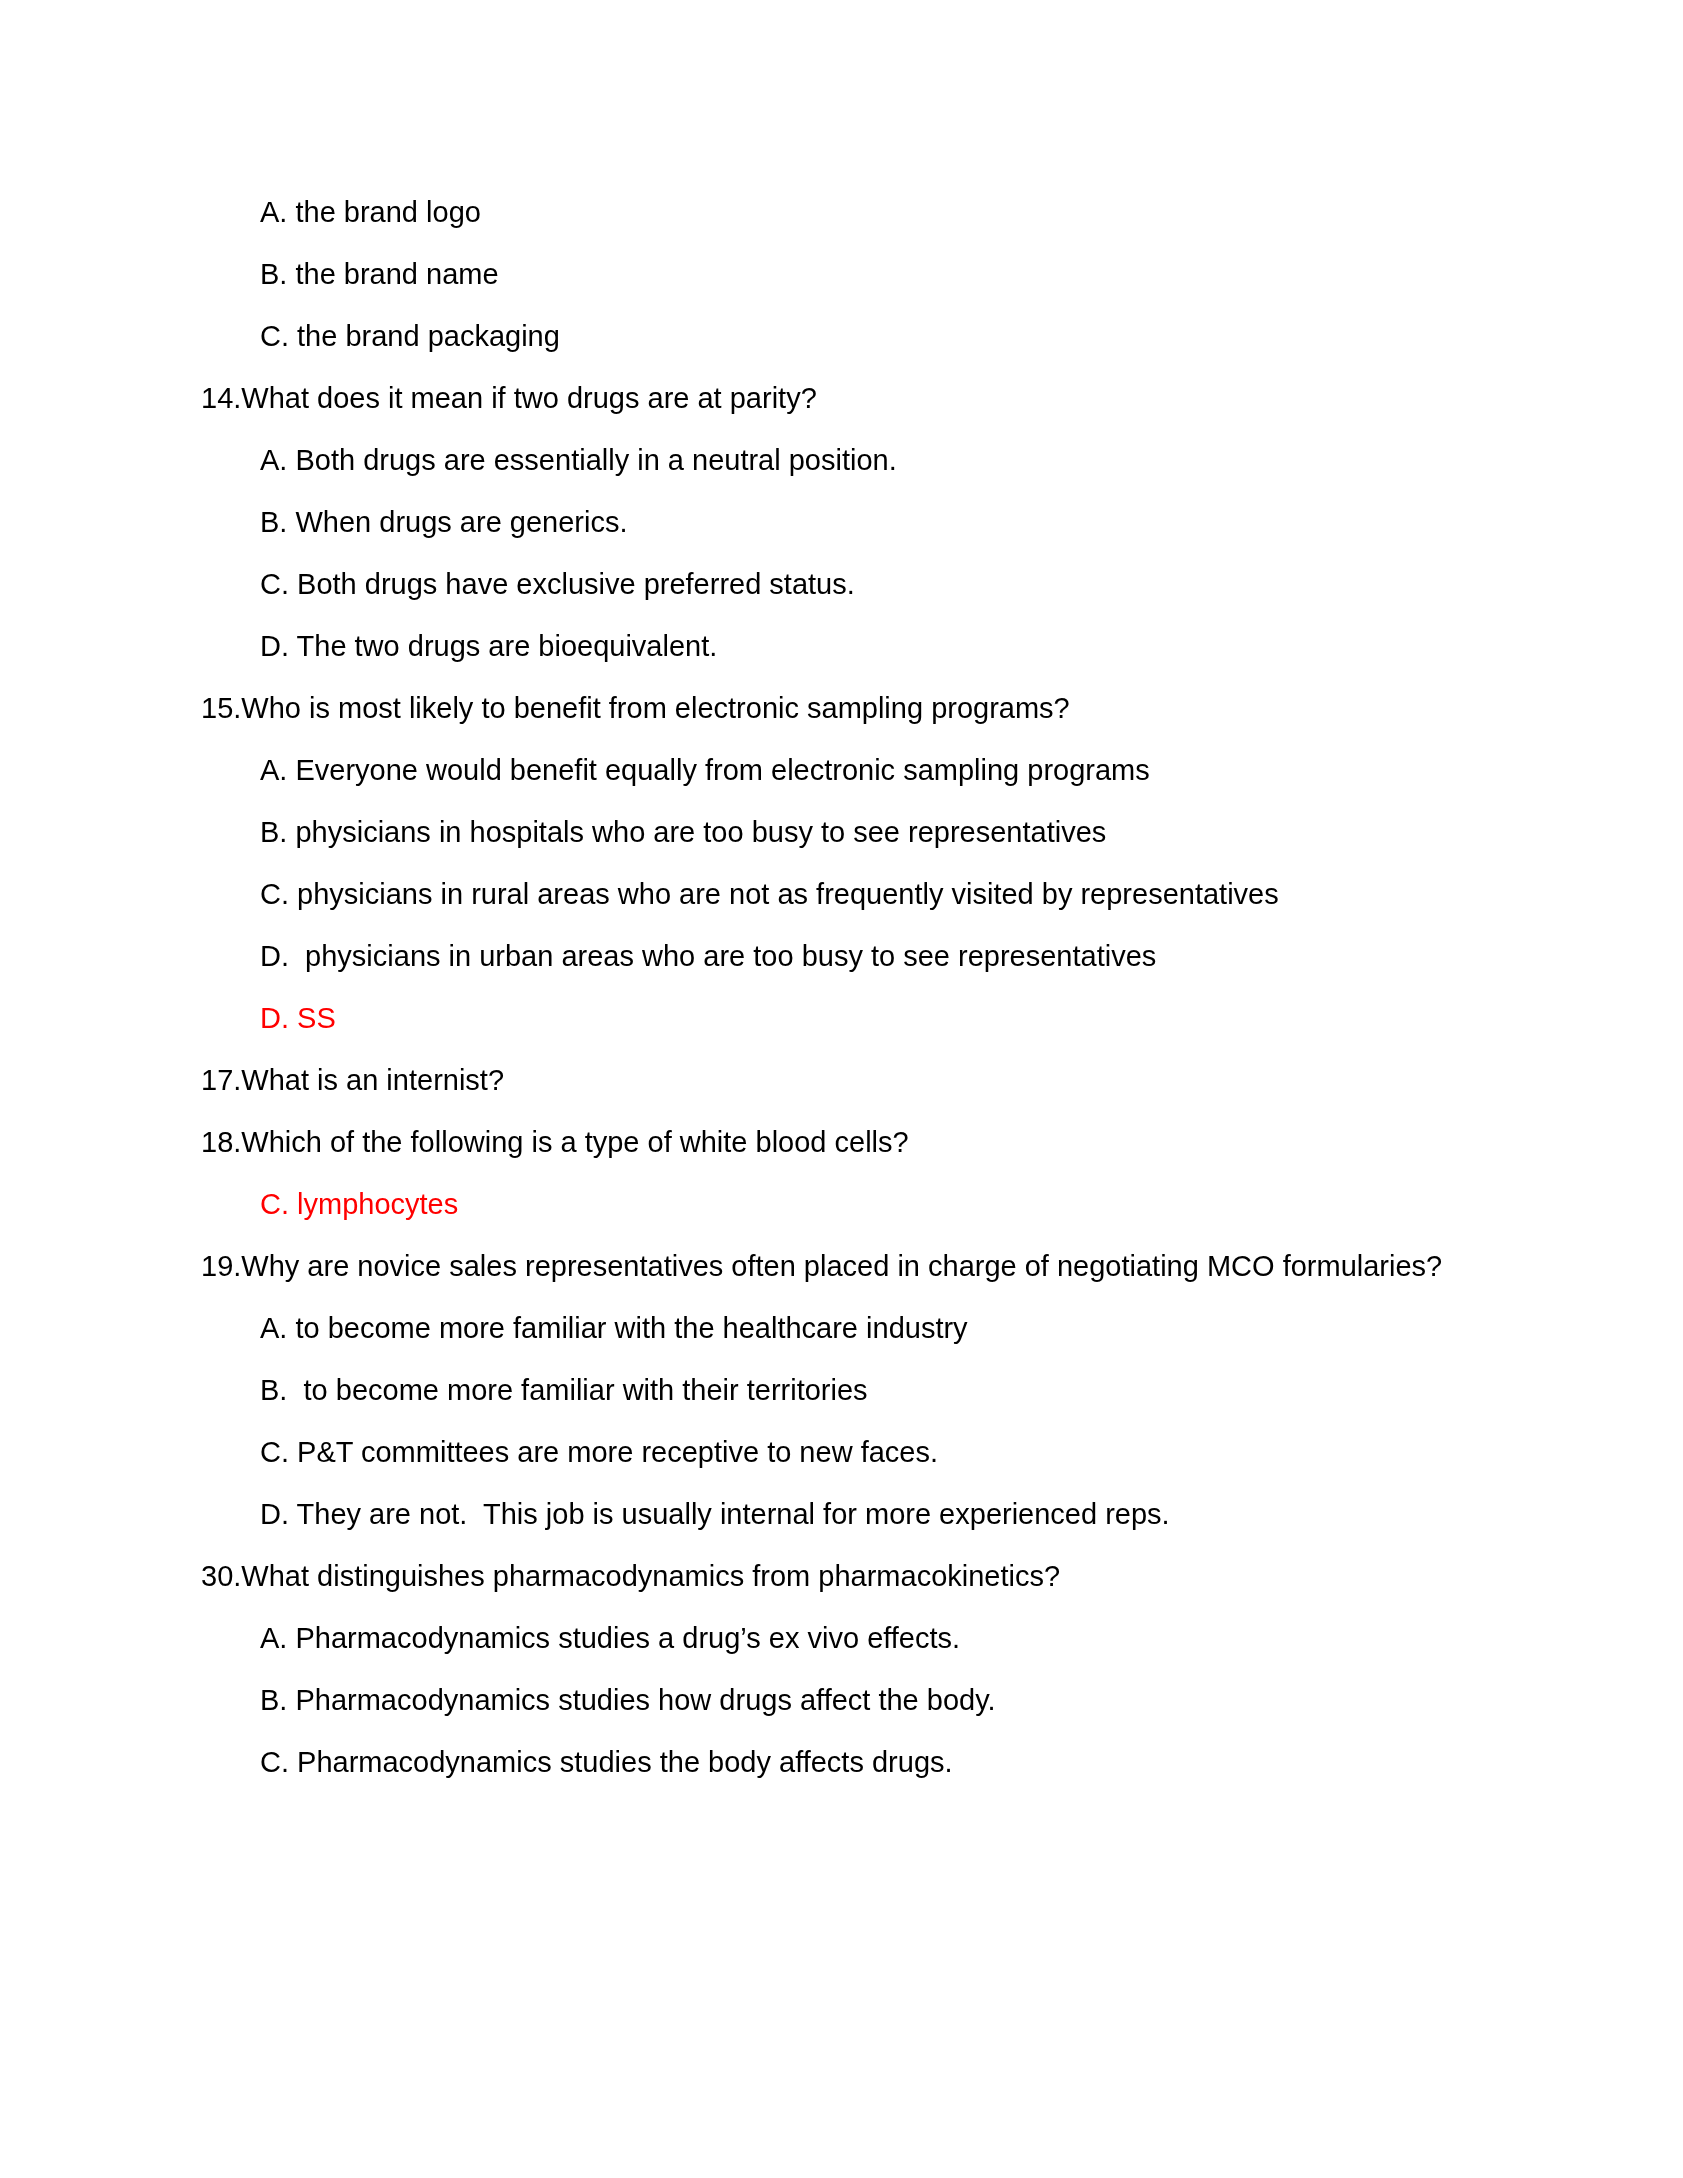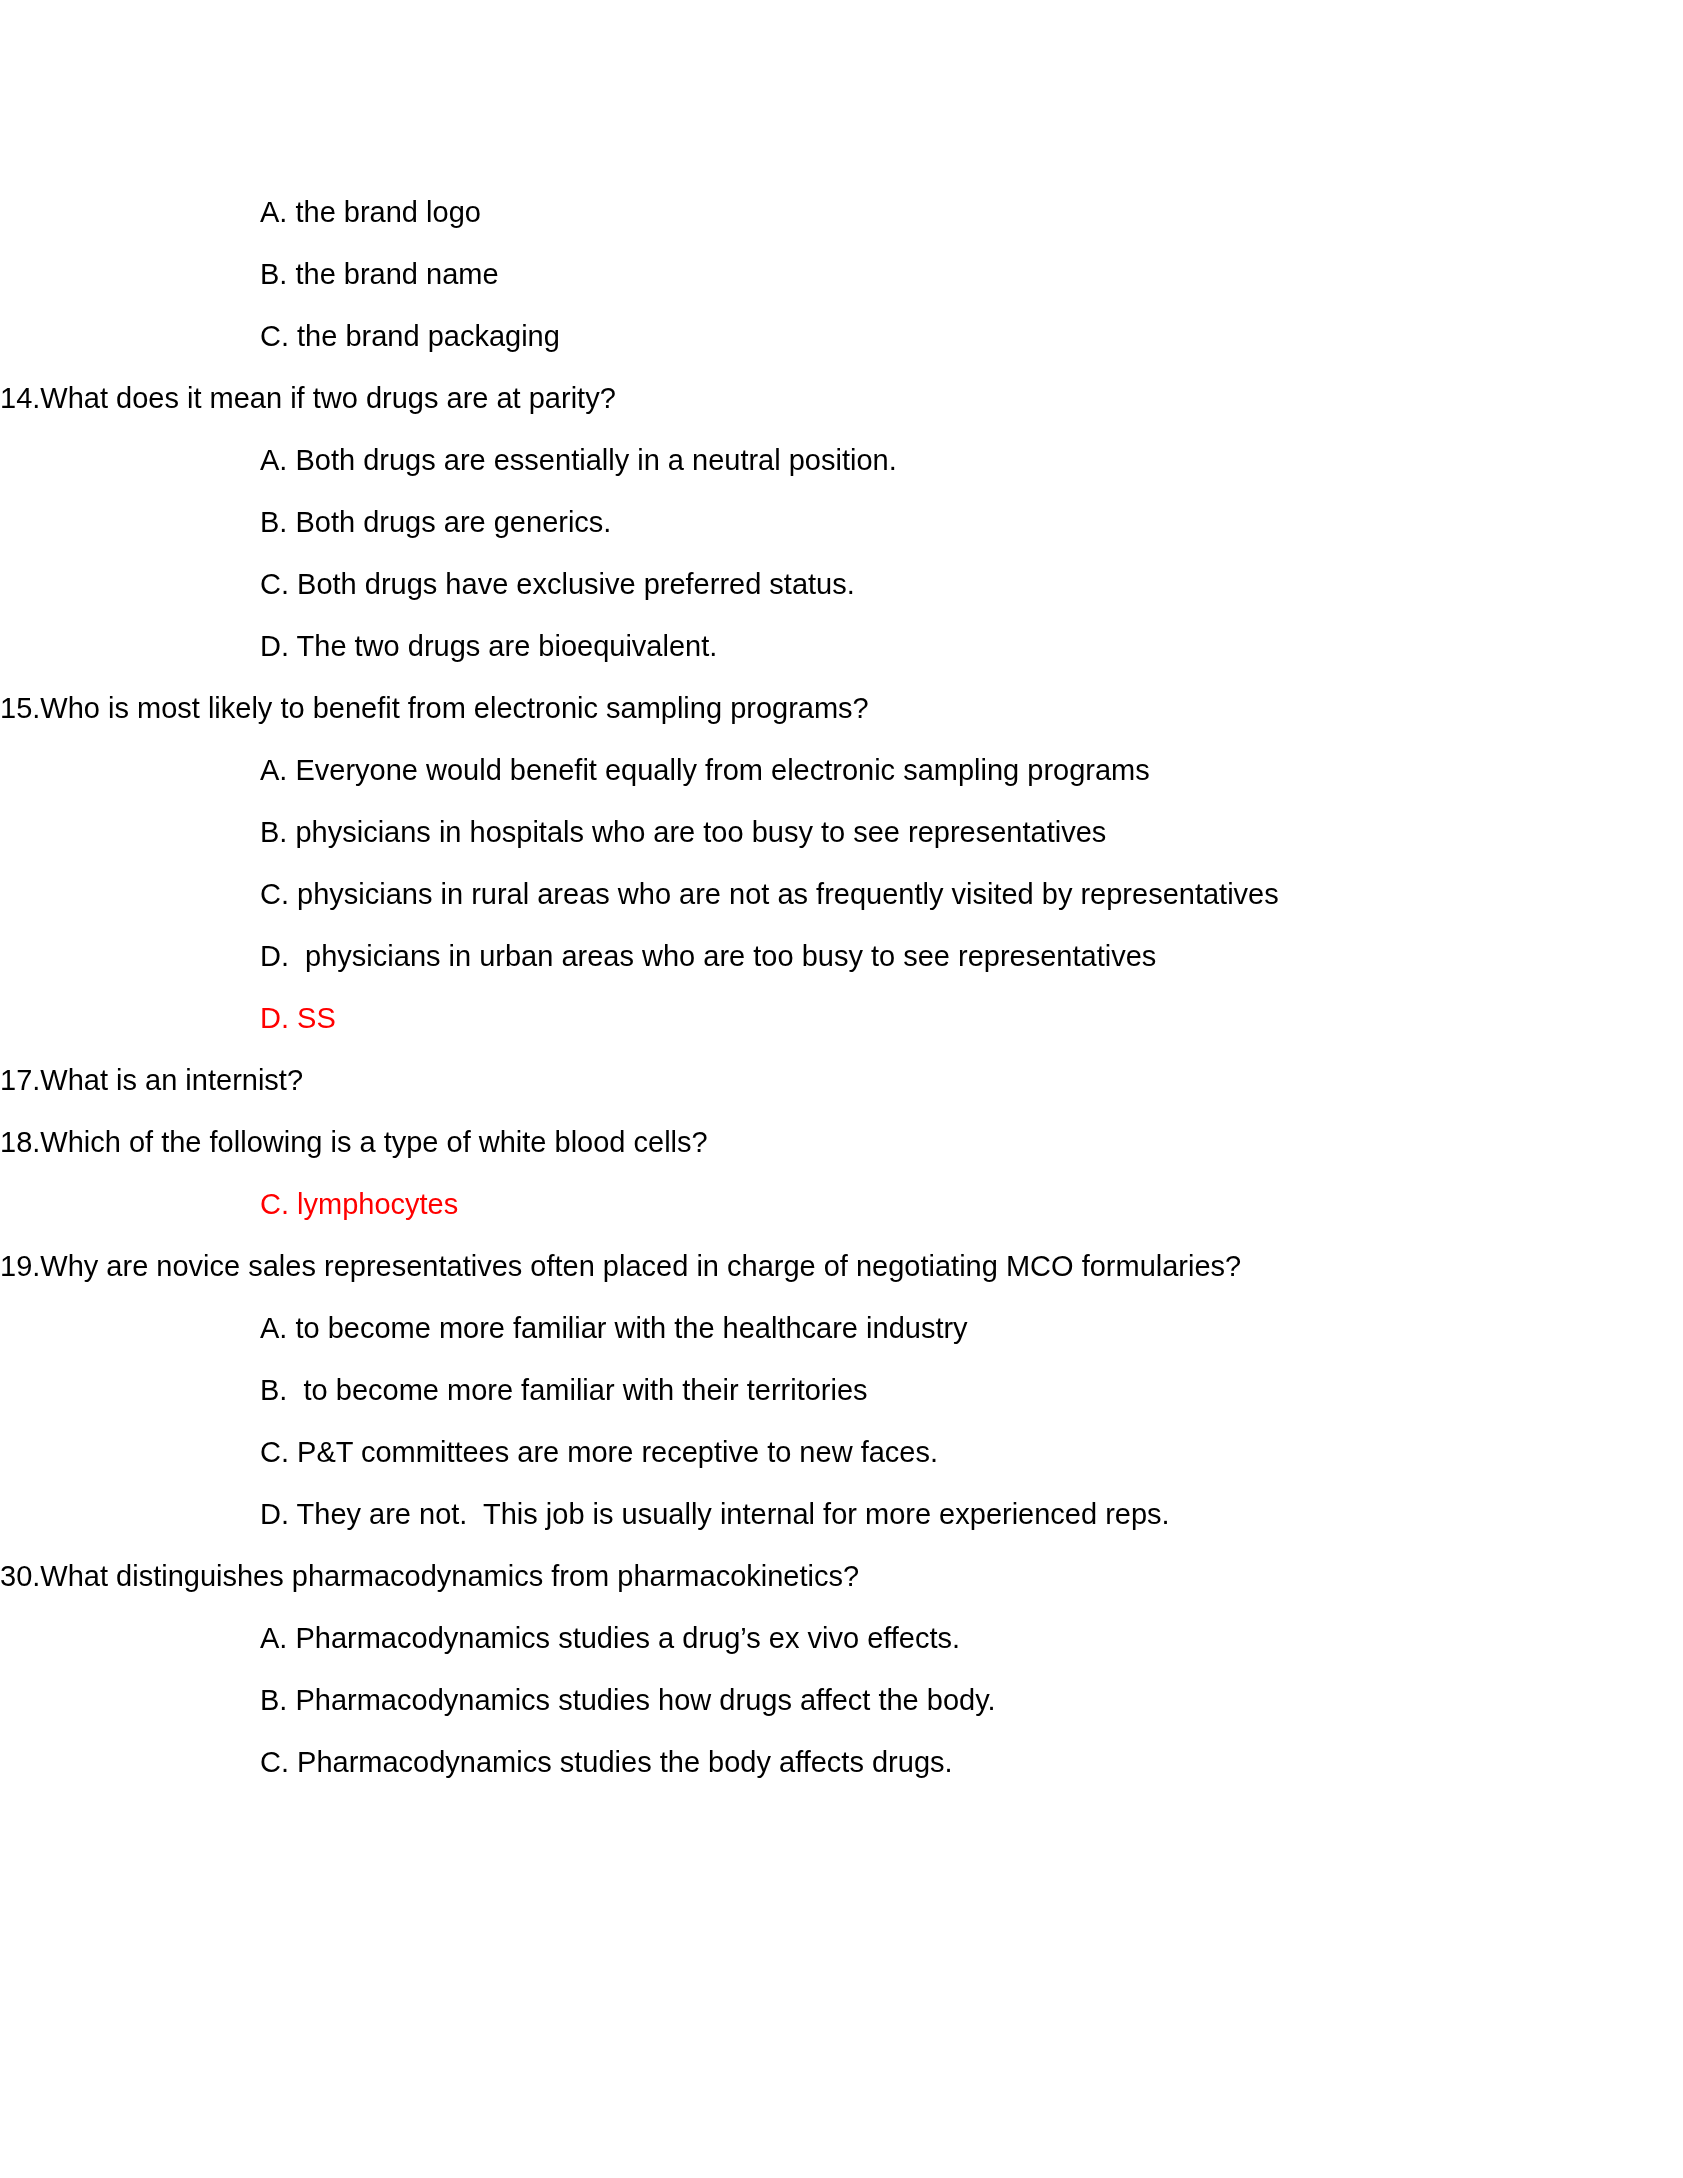--- a/index.html
+++ b/index.html
@@ -22,34 +22,34 @@
   }
   .line {
     height: 62px;
     display: flex;
     align-items: center;
     font-size: 29px;
     color: #000000;
     white-space: pre-wrap;
     letter-spacing: 0px;
   }
-  .line.question { }
+  .line.question { padding-left: 201px; }
   .line.option   { padding-left: 260px; }
   .line.red      { color: #ff0000; }
 </style>
 </head>
 <body>
 
 <div class="doc">
     <div class="line option">A. the brand logo</div>
     <div class="line option">B. the brand name</div>
     <div class="line option">C. the brand packaging</div>
     <div class="line question">14.What does it mean if two drugs are at parity?</div>
     <div class="line option">A. Both drugs are essentially in a neutral position.</div>
-    <div class="line option">B. Both drugs are generics.</div>
+    <div class="line option">B. When drugs are generics.</div>
     <div class="line option">C. Both drugs have exclusive preferred status.</div>
     <div class="line option">D. The two drugs are bioequivalent.</div>
     <div class="line question">15.Who is most likely to benefit from electronic sampling programs?</div>
     <div class="line option">A. Everyone would benefit equally from electronic sampling programs</div>
     <div class="line option">B. physicians in hospitals who are too busy to see representatives</div>
     <div class="line option">C. physicians in rural areas who are not as frequently visited by representatives</div>
     <div class="line option">D.  physicians in urban areas who are too busy to see representatives</div>
     <div class="line option red">D. SS</div>
     <div class="line question">17.What is an internist?</div>
     <div class="line question">18.Which of the following is a type of white blood cells?</div>

